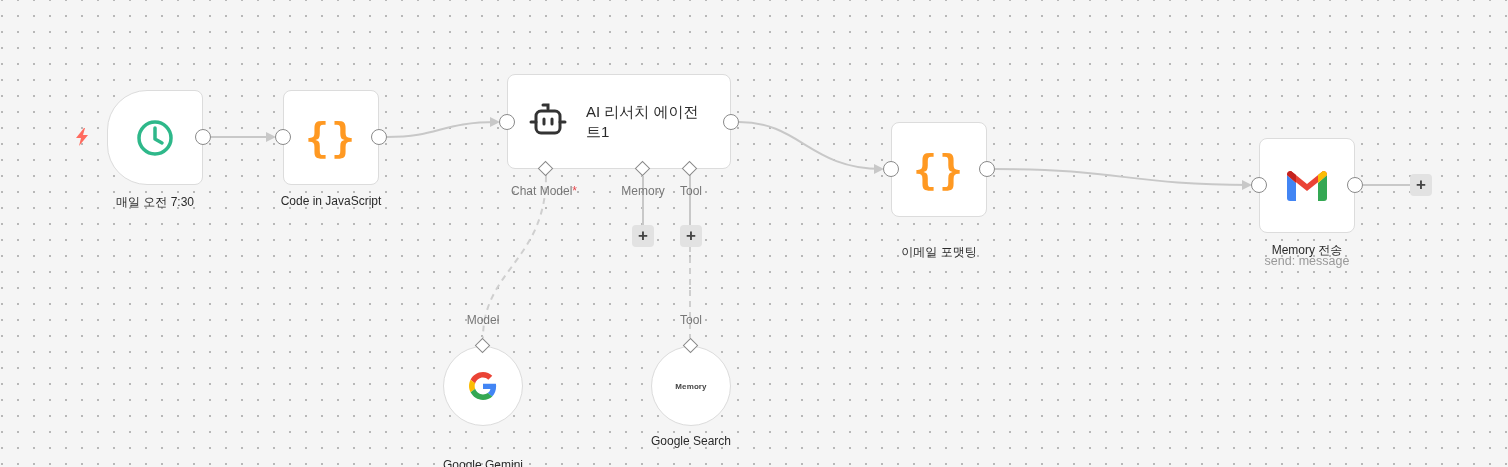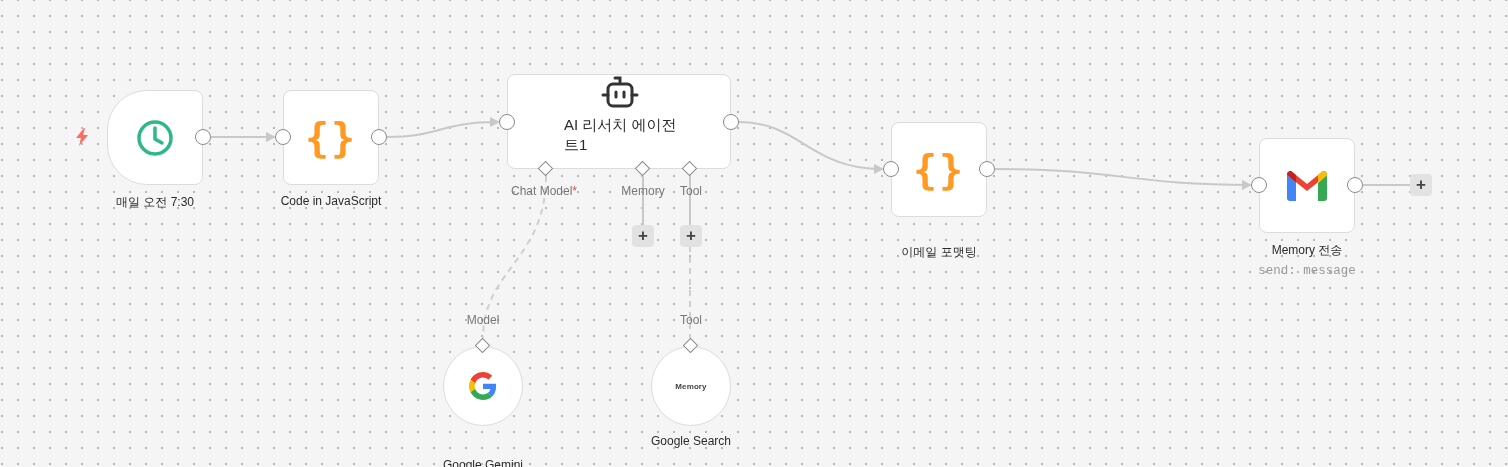--- a/index.html
+++ b/index.html
@@ -98,21 +98,21 @@
   <div class="handle" style="left:195px;top:129px;"></div>
   <div class="label" style="left:155px;top:194px;">매일 오전 7:30</div>
 
   <div class="node" style="left:283px;top:90px;width:96px;height:95px;">
     <span style="font-size:40px;color:#ff9922;font-family:'DejaVu Sans Mono',monospace;font-weight:bold;letter-spacing:2px;">{}</span>
   </div>
   <div class="handle" style="left:275px;top:129px;"></div>
   <div class="handle" style="left:371px;top:129px;"></div>
   <div class="label" style="left:331px;top:194px;">Code in JavaScript</div>
 
-  <div class="node" style="left:507px;top:74px;width:224px;height:95px;justify-content:flex-start;padding-left:20px;flex-direction:column;">
+  <div class="node" style="left:507px;top:74px;width:224px;height:95px;justify-content:flex-start;padding-left:20px;">
     <svg width="40" height="40" viewBox="0 0 40 40" style="margin-right:18px;">
       <path d="M20,7 L20,3 L15,3" stroke="#333" stroke-width="3" fill="none" stroke-linecap="round"></path>
       <rect x="8" y="9" width="24" height="22" rx="5" stroke="#333" stroke-width="3" fill="none"></rect>
       <line x1="3" y1="20" x2="8" y2="20" stroke="#333" stroke-width="3" stroke-linecap="round"></line>
       <line x1="32" y1="20" x2="37" y2="20" stroke="#333" stroke-width="3" stroke-linecap="round"></line>
       <line x1="16" y1="17" x2="16" y2="22" stroke="#333" stroke-width="3" stroke-linecap="round"></line>
       <line x1="24" y1="17" x2="24" y2="22" stroke="#333" stroke-width="3" stroke-linecap="round"></line>
     </svg>
     <div class="agent-title">
       <div>AI 리서치 에이전</div>
@@ -162,15 +162,15 @@
       <path d="M31,12 L31,30 L37,30 Q40,30 40,27 L40,4 z" fill="#34A853"></path>
       <path d="M0,4 Q0,0 4,0 L20,13 L36,0 Q40,0 40,4 L20,20 z" fill="#EA4335"></path>
       <path d="M0,4 Q0,0 4,0 L9,4 L9,12 z" fill="#C5221F"></path>
       <path d="M31,4 L36,0 Q40,0 40,4 L31,12 z" fill="#FBBC04"></path>
     </svg>
   </div>
   <div class="handle" style="left:1251px;top:177px;"></div>
   <div class="handle" style="left:1347px;top:177px;"></div>
   <div class="plus" style="left:1410px;top:174px;">+</div>
   <div class="label" style="left:1307px;top:242px;">Memory 전송</div>
-  <div class="sublabel" style="left:1307px;top:264px;font-family:Liberation Mono, monospace;">send: message</div>
+  <div class="sublabel" style="left:1307px;top:254px;">send: message</div>
 
 </div>
 
 </body></html>

